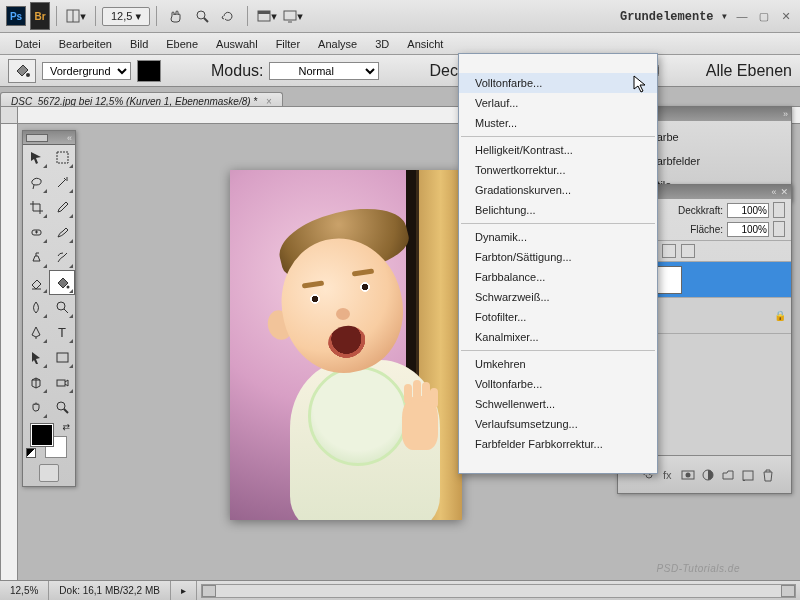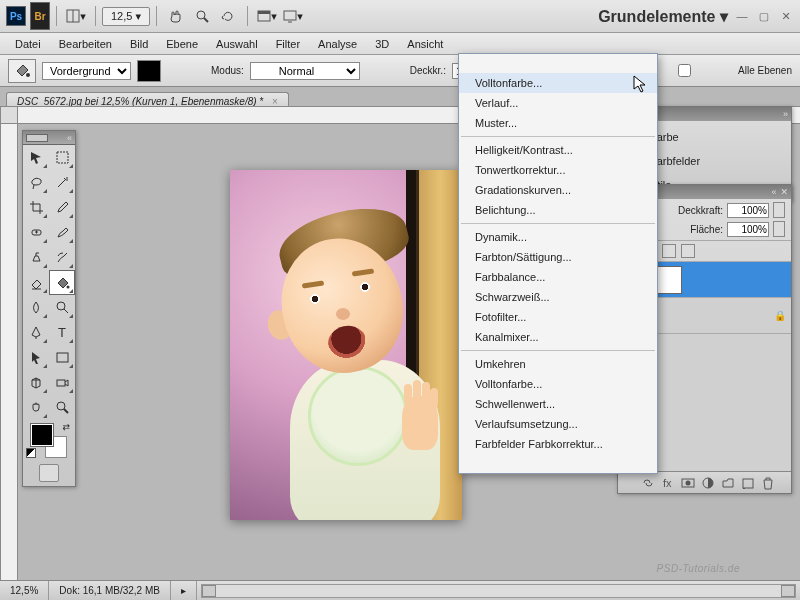--- a/index.html
+++ b/index.html
@@ -5,34 +5,34 @@
   * { box-sizing: border-box; margin: 0; padding: 0; font-family: "Segoe UI", Tahoma, sans-serif; }
   body { background: #b8b8b8; width: 800px; height: 600px; overflow: hidden; font-size: 11px; color: #222; position: relative; }
   
   .app-bar { background: linear-gradient(#e8e8e8,#d6d6d6); height: 28px; display: flex; align-items: center; padding: 16px 6px; border-bottom: 1px solid #999; }
   .app-bar .ps-logo { width: 20px; height: 20px; background: #001a33; color: #4fa8ff; font-weight: bold; font-size: 10px; display: flex; align-items: center; justify-content: center; border: 1px solid #666; }
   .app-bar .bridge { width: 20px; height: 28px; background: #222; color: #e2a23b; font-weight: bold; font-size: 10px; display: flex; align-items: center; justify-content: center; margin-left: 4px; border: 1px solid #666; }
   .app-bar .sep { width: 1px; height: 20px; background: #999; margin: 0 6px; }
   .app-bar .zoom-pct { padding: 2px 8px; border: 1px solid #888; background: #eee; border-radius: 2px; }
   .app-bar .tbtn { width: 24px; height: 22px; border: 1px solid transparent; display:flex;align-items:center;justify-content:center;margin:0 1px;cursor:pointer; }
   .app-bar .spacer { flex: 1; }
-  .workspace-label { display:flex; align-items:center; font-weight:bold; font-size:16px; color:#333; }
+  .workspace-label { display:flex; align-items:center; font-weight:bold; font-size:12px; color:#333;font-family:Liberation Mono, monospace; }
   .win-btn { width:16px; height:16px; margin-left:6px; color:#666; cursor:pointer; display:flex;align-items:center;justify-content:center; }
 
   .menu-bar { background: linear-gradient(#ececec,#dcdcdc); height:22px; display:flex; align-items:center; padding:0 6px; border-bottom:1px solid #999; }
   .menu-bar .mitem { padding: 3px 9px; cursor:pointer; }
 
   .options-bar { background: linear-gradient(#ececec,#d8d8d8); height:32px; display:flex; align-items:center; padding:0 8px; border-bottom:1px solid #888; gap:6px; }
   .options-bar .bucket-icon { width:28px;height:24px;border:1px solid #888;background:#eee;display:flex;align-items:center;justify-content:center; }
   .options-bar select, .options-bar input { font-size:11px; padding:1px 3px; border:1px solid #888; background:#fff;}
-  .options-bar label{font-size:10px;padding-left:44px;}
+  .options-bar label{font-size:16px;padding-left:44px;}
   .opt-swatch{width:24px;height:22px;border:1px solid #888;background:#000;}
   .opt-chk{display:flex;align-items:center;gap:3px;}
 
-  .tab-bar { background:#b8b8b8; height:24px; display:flex;align-items:flex-end; padding-left:6px; border-bottom:1px solid #666;text-align:center;}
+  .tab-bar { background:#b8b8b8; height:24px; display:flex;align-items:flex-end; border-bottom:1px solid #666;text-align:center;}
   .doc-tab { background:linear-gradient(#e6e6e6,#d0d0d0); border:1px solid #888; border-bottom:none; padding:3px 10px; font-size:10px; border-radius:3px 3px 0 0; font-style:italic; }
   .doc-tab .close{margin-left:6px;color:#888;font-style:normal;}
 
   .work-area { position:absolute; top:106px; left:0; right:0; bottom:20px; background:#b8b8b8; }
   .ruler-h { position:absolute;top:0;left:18px;right:0;height:18px;background:#f0f0f0;border-bottom:1px solid #888;border-top:1px solid #888;}
   .ruler-v { position:absolute;top:18px;left:0;width:18px;bottom:0;background:#f0f0f0;border-right:1px solid #888;border-left:1px solid #888;}
   .ruler-corner{position:absolute;top:0;left:0;width:18px;height:18px;background:#ddd;border:1px solid #888;}
   .ruler-h::before,.ruler-h::after{content:"";}
   .canvas-zone { position:absolute;top:18px;left:18px;right:0;bottom:0;overflow:hidden;}
   .doc-canvas { position:absolute; left:212px; top:46px; width:232px; height:350px; background:#fff; box-shadow:0 2px 10px rgba(0,0,0,0.4); }
@@ -96,21 +96,21 @@
   .lp-lock .lk{width:14px;height:14px;border:1px solid #888;background:#ddd;}
   .layer-list{flex:1;background:#d0d0d0;overflow:hidden;}
   .layer-row{height:36px;display:flex;align-items:center;border-bottom:1px solid #aaa;padding:0 4px;gap:4px;}
   .layer-row.selected{background:#3b8bdc;color:#fff;}
   .layer-row .eye{width:14px;height:14px;}
   .layer-row .thumb{width:28px;height:28px;border:1px solid #666;background:#888;}
   .layer-row .mask{width:28px;height:28px;border:1px solid #666;background:#fff;}
   .layer-row.bg .thumb{background:linear-gradient(135deg,#d89fc5,#f2cce0);}
   .layer-row .lname{flex:1;font-size:10px;overflow:hidden;}
   .layer-row .lock{font-size:10px;}
-  .lp-foot{height:22px;border-top:1px solid #888;background:linear-gradient(#d8d8d8,#c4c4c4);display:flex;align-items:center;justify-content:flex-end;gap:6px;padding:0 16px;}
+  .lp-foot{height:38px;border-top:1px solid #888;background:linear-gradient(#d8d8d8,#c4c4c4);display:flex;align-items:center;justify-content:flex-end;gap:6px;padding:0 16px;}
   .lp-foot .fb{width:14px;height:14px;color:#555;}
 
   
   .dropdown{position:absolute;left:458px;top:53px;width:200px;background:#f4f4f4;border:1px solid #8a9bb0;box-shadow:2px 3px 8px rgba(0,0,0,0.35);padding:19px 0;z-index:100;}
   .dropdown .ditem{padding:4px 16px;cursor:pointer;font-size:11px;}
   .dropdown .ditem:hover,.dropdown .ditem.hover{background:#dce7f5;}
   .dropdown .dsep{height:1px;background:#c0c0c0;margin:3px 2px;}
   .cursor{position:absolute;left:633px;top:75px;z-index:101;pointer-events:none;}
 
   

